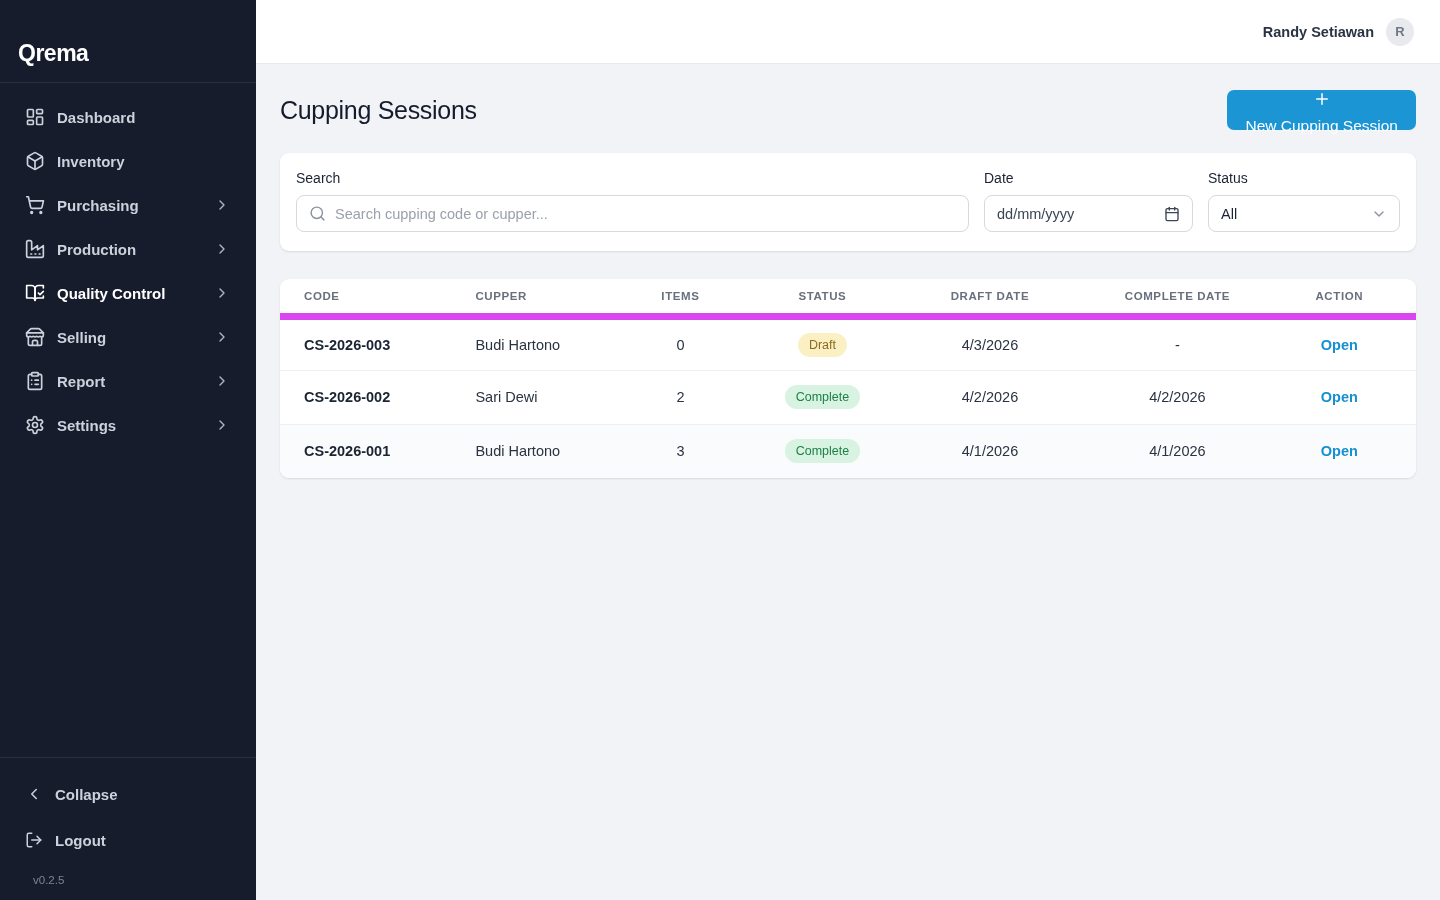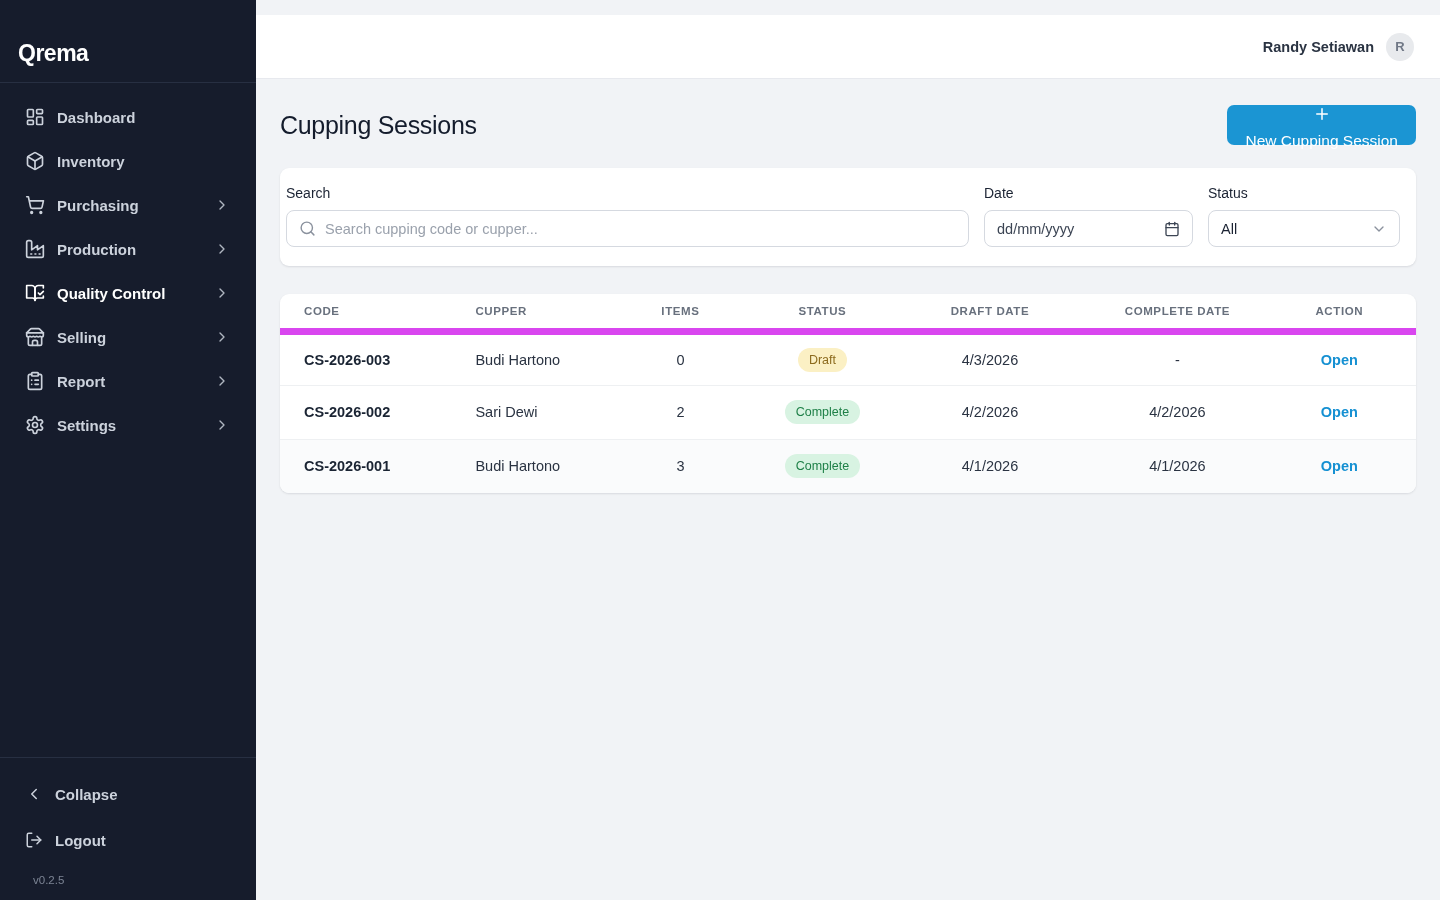--- a/index.html
+++ b/index.html
@@ -51,21 +51,20 @@
     font-size:11.5px; color:#7c8494; padding:8px 0 0 21px;
   }
 
   
   .main { flex:1; display:flex; flex-direction:column; }
   .topbar {
     height:64px; background:#ffffff;
     border-bottom:1px solid #e7e9ee;
     display:flex; align-items:center; justify-content:flex-end;
     padding:0 26px;
-    margin-top:15px;
   }
   .user-name { font-size:14.5px; font-weight:600; color:#2a3342; margin-right:12px; }
   .avatar {
     width:28px; height:28px; border-radius:50%;
     background:#e8eaed; color:#707886;
     display:flex; align-items:center; justify-content:center;
     font-size:13px; font-weight:600; cursor:pointer;
   }
 
   .content { padding:26px 24px 0 24px; }
@@ -84,21 +83,21 @@
     cursor:pointer;
     flex-direction:column;
   }
   .primary-btn svg { stroke:#ffffff; }
 
   
   .card {
     background:#ffffff; border-radius:9px;
     box-shadow:0 1px 2px rgba(16,24,40,.06), 0 1px 3px rgba(16,24,40,.05);
   }
-  .filter-card { display:flex; gap:15px; padding:17px 16px 19px 6px; margin-bottom:28px; }
+  .filter-card { display:flex; gap:15px; padding:17px 16px 19px 16px; margin-bottom:28px; }
   .filter-group { display:flex; flex-direction:column; }
   .filter-group.search { flex:1; }
   .filter-group.date { width:209px; }
   .filter-group.status { width:192px; }
   .filter-label { font-size:14px; font-weight:500; color:#1b2333; margin-bottom:9px; }
   .input-shell {
     height:37px; border:1px solid #d5d9e0; border-radius:8px;
     display:flex; align-items:center; padding:0 12px;
     background:#ffffff; font-size:14.5px; color:#1b2333;
   }

